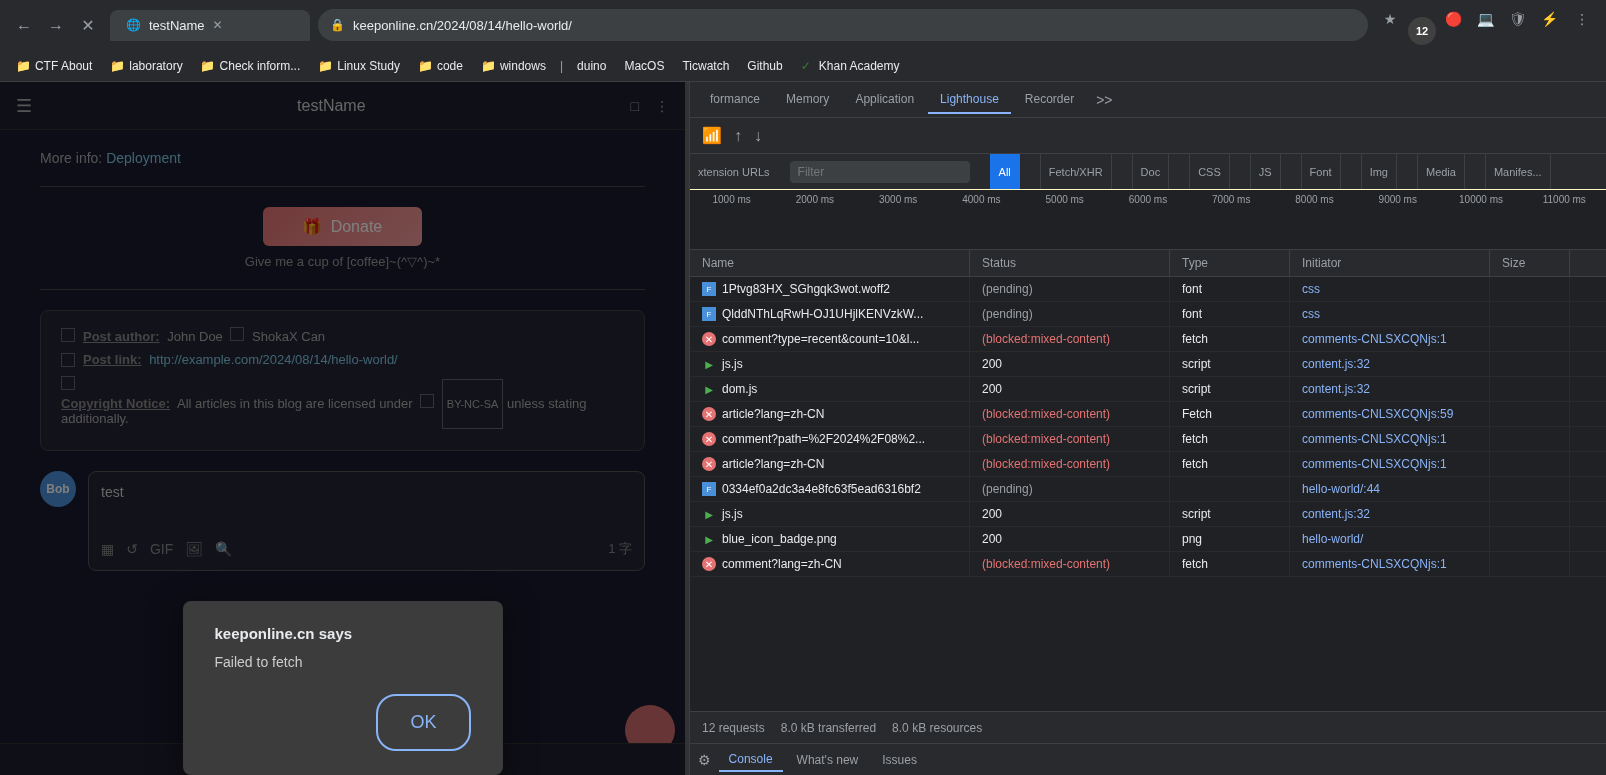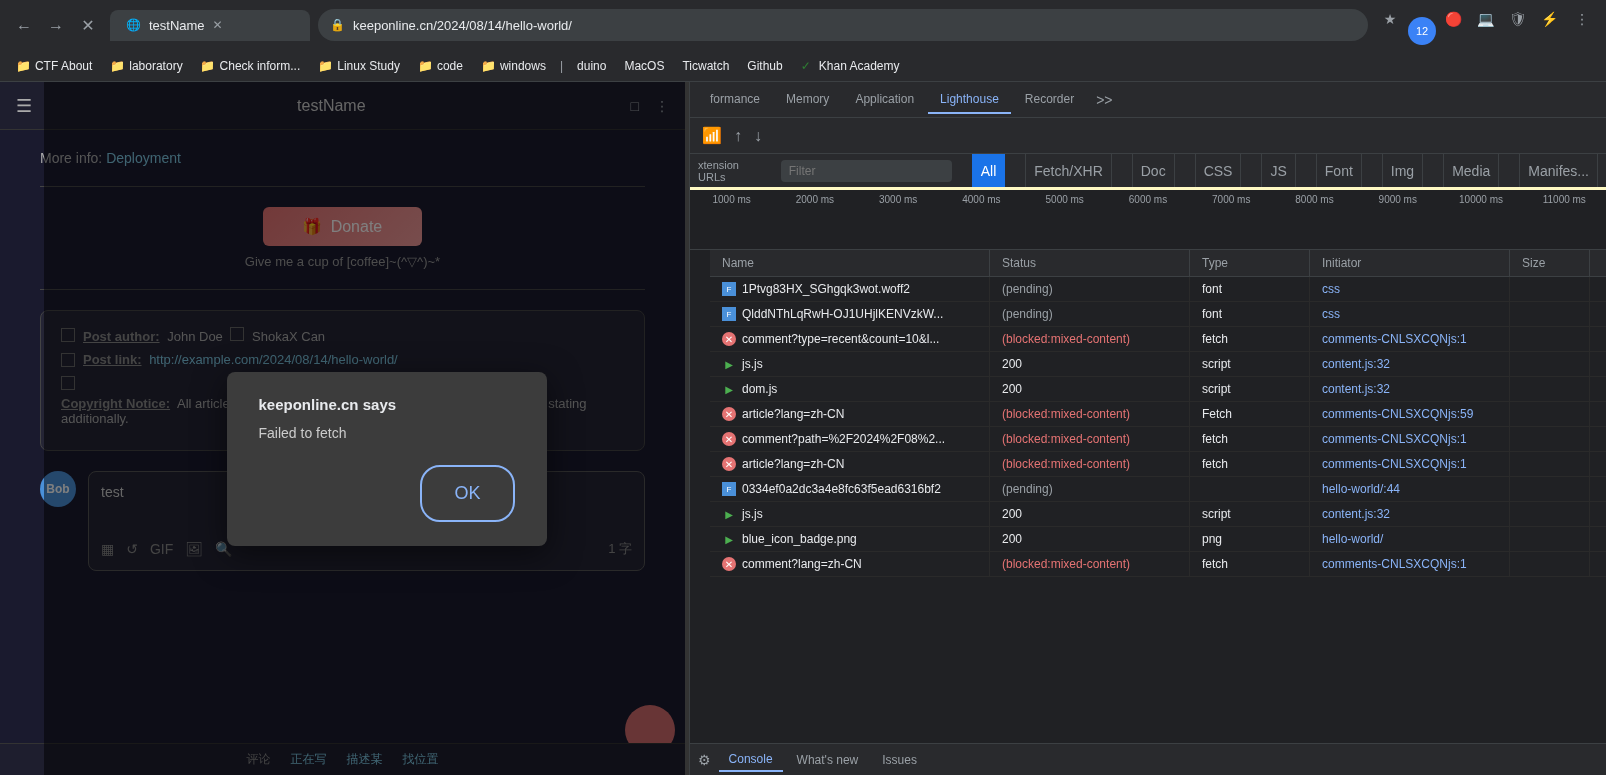--- a/index.html
+++ b/index.html
@@ -58,50 +58,50 @@
     
     .devtools-panel { flex: 1; background: #202124; color: #e8eaed; display: flex; flex-direction: column; border-left: 1px solid #3c4043; }
     .devtools-tabs { background: #292a2d; height: 36px; display: flex; align-items: center; padding: 0 8px; gap: 2px; overflow: hidden; border-bottom: 1px solid #3c4043; }
     .devtools-tab { padding: 6px 12px; font-size: 12px; color: #9aa0a6; cursor: pointer; border-bottom: 2px solid transparent; white-space: nowrap; }
     .devtools-tab.active { color: #8ab4f8; border-bottom-color: #8ab4f8; }
     .devtools-tab-more { color: #9aa0a6; font-size: 14px; padding: 0 8px; }
 
     .devtools-toolbar { background: #292a2d; height: 36px; display: flex; align-items: center; padding: 0 12px; gap: 12px; border-bottom: 1px solid #3c4043; }
     .toolbar-icon { color: #9aa0a6; font-size: 16px; cursor: pointer; }
 
-    .filter-bar { background: #292a2d; height: 36px; display: flex; align-items: center; padding: 0 8px; gap: 20px; border-bottom: 3px solid #fef9c3; overflow: hidden; }
+    .filter-bar { background: #292a2d; height: 36px; display: flex; align-items: center; padding: 0 8px; gap: 20px; border-bottom: 1px solid #fef9c3; overflow: hidden; }
     .filter-input { background: #3c4043; border: none; color: #e8eaed; font-size: 12px; padding: 4px 8px; border-radius: 4px; width: 180px; }
-    .filter-btn { padding: 20px 8px; font-size: 14px; border: 1px solid #3c4043; border-radius: 3px; background: transparent; color: #9aa0a6; cursor: pointer; white-space: nowrap; }
+    .filter-btn { padding: 20px 8px; font-size: 11px; border: 1px solid #3c4043; border-radius: 3px; background: transparent; color: #9aa0a6; cursor: pointer; white-space: nowrap; }
     .filter-btn.active { background: #1a73e8; color: white; border-color: #1a73e8; }
 
     
     .timeline-area { height: 60px; background: #202124; border-bottom: 1px solid #3c4043; position: relative; overflow: hidden; }
     .timeline-labels { display: flex; position: absolute; top: 4px; left: 0; right: 0; }
     .timeline-label { font-size: 10px; color: #9aa0a6; flex: 1; text-align: center; }
 
     
-    .network-table { flex: 1; overflow: auto; padding-left: 20px; }
+    .network-table { flex: 1; overflow: auto; }
     .table-header { display: grid; grid-template-columns: 280px 200px 120px 200px 80px; background: #292a2d; border-bottom: 1px solid #3c4043; position: sticky; top: 0; z-index: 10; }
     .th { padding: 6px 12px; font-size: 12px; color: #9aa0a6; font-weight: normal; border-right: 1px solid #3c4043; }
     .table-body { }
     .table-row { display: grid; grid-template-columns: 280px 200px 120px 200px 80px; border-bottom: 1px solid #2a2a2a; }
     .td { padding: 5px 12px; font-size: 12px; color: #e8eaed; border-right: 1px solid #2a2a2a; white-space: nowrap; overflow: hidden; text-overflow: ellipsis; display: flex; align-items: center; gap: 6px; }
     .td.error { color: #e57373; }
     .td.pending { color: #9aa0a6; }
     .td.success { color: #e8eaed; }
     .td.link { color: #8ab4f8; }
 
     
     .devtools-statusbar { background: #292a2d; height: 32px; display: flex; align-items: center; padding: 0 12px; gap: 16px; border-top: 1px solid #3c4043; font-size: 12px; color: #9aa0a6; }
     .devtools-bottom-tabs { background: #292a2d; height: 32px; display: flex; align-items: center; padding: 0 8px; gap: 4px; border-top: 1px solid #3c4043; }
     .bottom-tab { padding: 4px 10px; font-size: 12px; color: #9aa0a6; cursor: pointer; }
     .bottom-tab.active { color: #8ab4f8; border-bottom: 2px solid #8ab4f8; }
 
     
-    .dialog-overlay { position: absolute; top: 0; left: 0; width: 685px; height: 100%; background: rgba(0,0,0,0.5); display: flex; align-items: center; justify-content: center; padding-top: 60px; z-index: 100; margin-left: 44px; }
+    .dialog-overlay { position: absolute; top: 0; left: 0; width: 685px; height: 100%; background: rgba(0,0,0,0.5); display: flex; align-items: flex-end; justify-content: center; padding-top: 60px; z-index: 100; }
     .dialog-box { background: #3c3c3c; border-radius: 8px; padding: 24px 32px; min-width: 320px; max-width: 450px; box-shadow: 0 8px 32px rgba(0,0,0,0.5); }
     .dialog-title { font-size: 15px; font-weight: bold; color: #e8eaed; margin-bottom: 12px; }
     .dialog-message { font-size: 14px; color: #ccc; margin-bottom: 24px; }
     .dialog-buttons { display: flex; justify-content: flex-end; }
     .dialog-ok-btn { background: transparent; border: 2px solid #8ab4f8; color: #8ab4f8; border-radius: 20px; padding: 16px 32px; font-size: 18px; cursor: pointer; font-weight: 400; }
 
     .blog-bottom-bar { position: absolute; bottom: 0; left: 0; right: 0; height: 32px; background: #1e1e2e; display: flex; align-items: center; justify-content: center; gap: 20px; border-top: 1px solid #333; }
     .bottom-link { color: #7ec8e3; font-size: 12px; cursor: pointer; text-decoration: none; }
     .review-label { color: #888; font-size: 12px; }
 
@@ -121,21 +121,21 @@
     <span style="font-size:12px;">🌐</span>
     <span>testName</span>
     <span class="tab-close">✕</span>
   </div>
   <div class="address-bar">
     <span style="color:#9aa0a6; font-size:12px;">🔒</span>
     <span>keeponline.cn/2024/08/14/hello-world/</span>
   </div>
   <div class="browser-actions">
     <button class="action-btn">★</button>
-    <button class="action-btn" style="background:#3b82f6; color:white; border-radius:50%; width:28px; height:28px; font-size:11px; font-weight:normal;margin-top:12px;">
+    <button class="action-btn" style="background:#404040; color:white; border-radius:50%; width:28px; height:28px; font-size:11px; font-weight:bold;margin-top:12px;">
       <span>12</span>
     </button>
     <button class="action-btn">🔴</button>
     <button class="action-btn">💻</button>
     <button class="action-btn">🛡</button>
     <button class="action-btn">⚡</button>
     <button class="action-btn">⋮</button>
   </div>
 </div>
 
@@ -449,20 +449,25 @@
               <span>comment?lang=zh-CN</span>
             </div>
     <div class="td error">(blocked:mixed-content)</div>
     <div class="td">fetch</div>
     <div class="td link">comments-CNLSXCQNjs:1</div>
     <div class="td"></div>
   </div>
         </div>
     </div>
 
+    <div class="devtools-statusbar">
+      <span>12 requests</span>
+      <span>8.0 kB transferred</span>
+      <span>8.0 kB resources</span>
+    </div>
 
     <div class="devtools-bottom-tabs">
       <span style="color:#9aa0a6; font-size:14px; margin-right:4px;">⚙</span>
       <span class="bottom-tab active">Console</span>
       <span class="bottom-tab">What's new</span>
       <span class="bottom-tab">Issues</span>
     </div>
   </div>
 </div>
 

